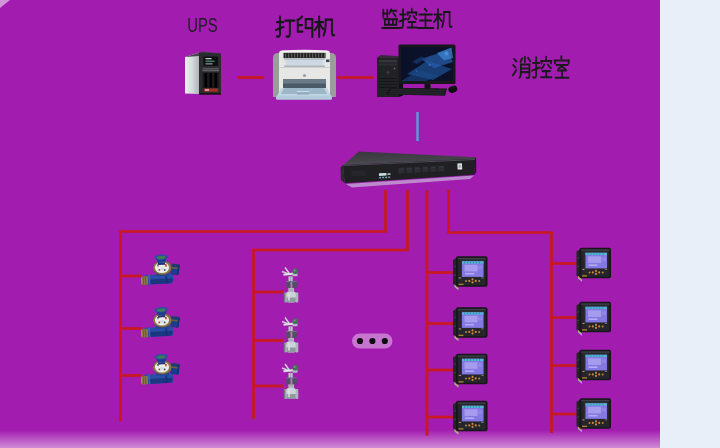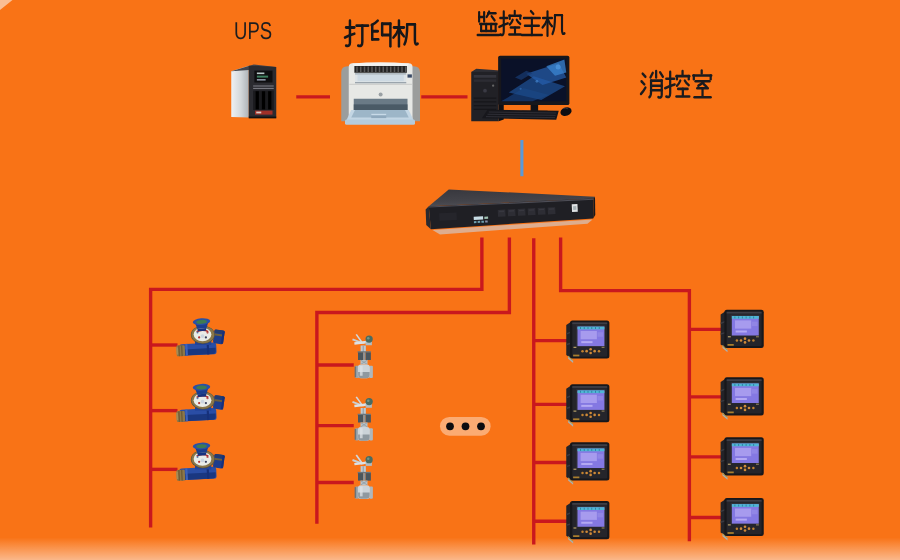--- a/index.html
+++ b/index.html
@@ -1,16 +1,16 @@
 <!DOCTYPE html>
 <html><head>
 <meta charset="utf-8">
 <style>
 html,body{margin:0;padding:0;background:#e9eff8;}
-#stage{position:relative;width:720px;height:448px;background:#f97316;overflow:hidden;font-family:"Liberation Sans",sans-serif;}
+#stage{position:relative;width:660px;height:448px;background:#a21caf;overflow:hidden;font-family:"Liberation Sans",sans-serif;}
 </style>
 </head>
 <body>
 <div id="stage">
 <svg width="720" height="448" viewBox="0 0 720 448" xmlns="http://www.w3.org/2000/svg">
 <defs>
 
 <g id="wm">
 
   <g transform="rotate(-3 18 25)">

